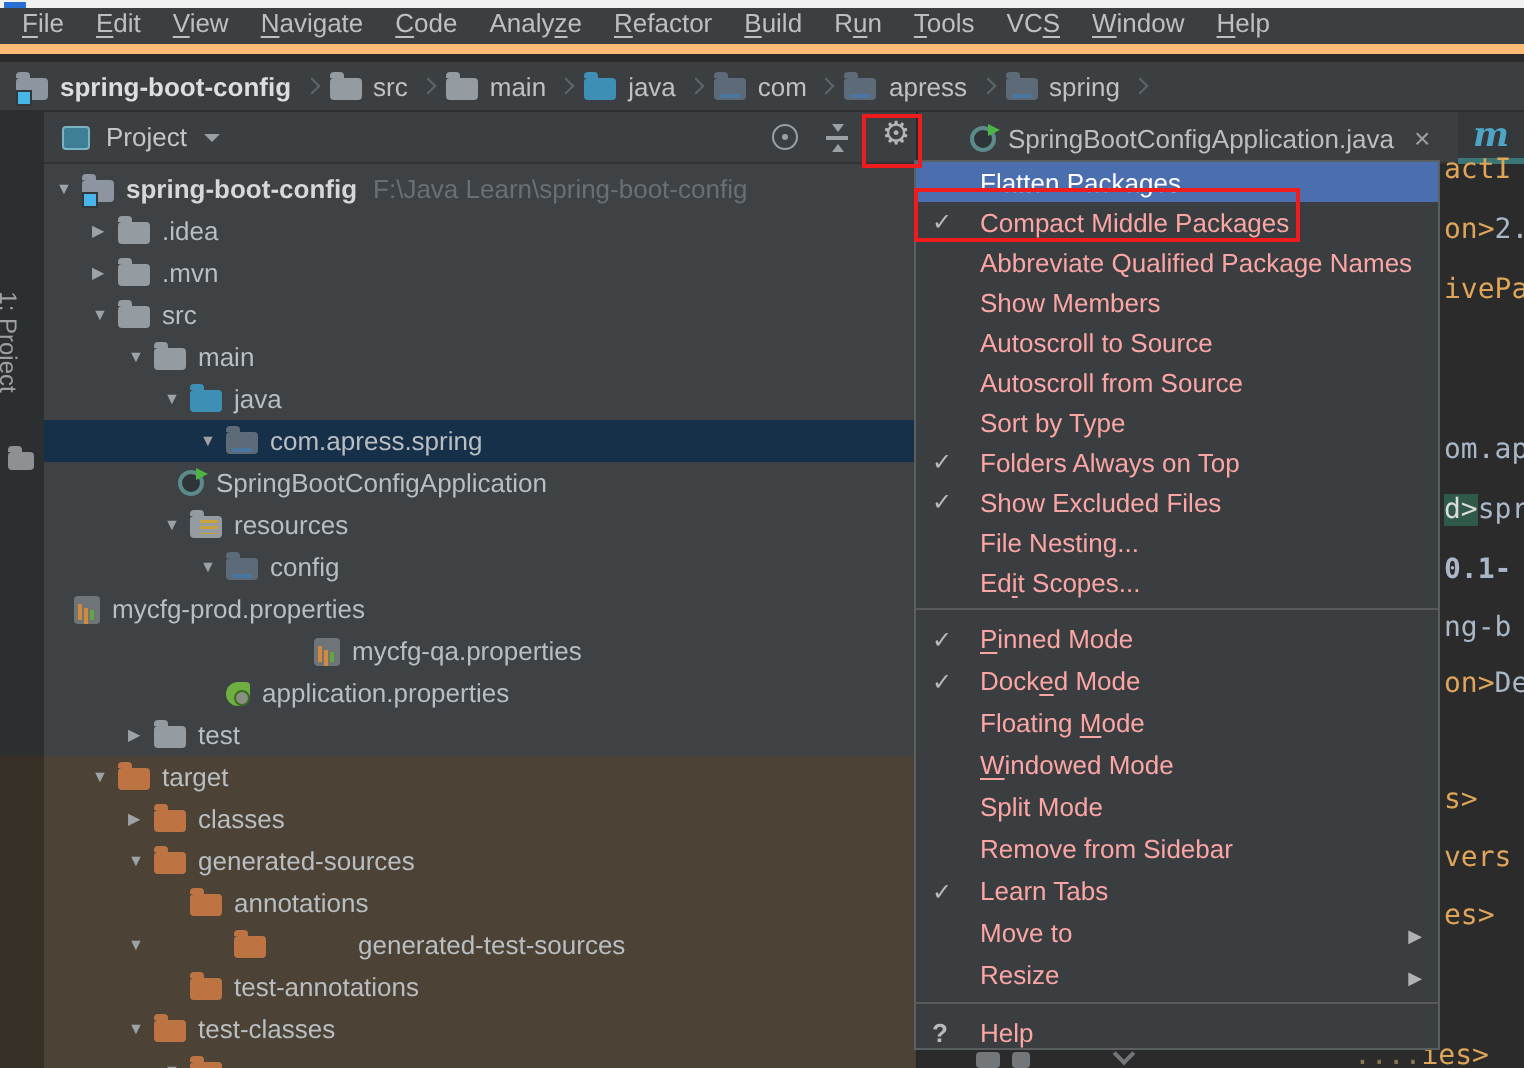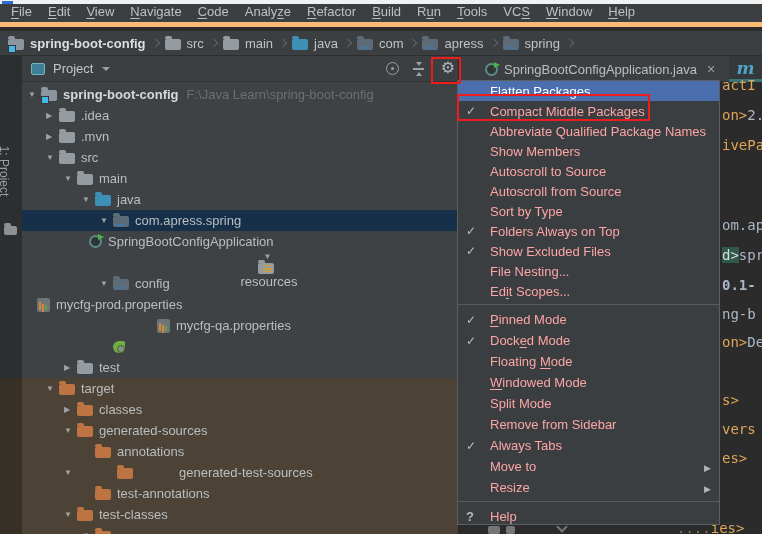--- a/index.html
+++ b/index.html
@@ -271,21 +271,21 @@
       <div class="trow selected" style="padding-left: 76px;">
         <span class="tarrow exp"></span>
         <span class="folder i-package ticon"></span>
         <span class="tlabel">com.apress.spring</span>
       </div>
       <div class="trow" style="padding-left: 52px;">
         <span class="tarrow"></span>
         <span class="i-springboot-class ticon"></span>
         <span class="tlabel">SpringBootConfigApplication</span>
       </div>
-      <div class="trow" style="padding-left: 58px; flex-direction: column;">
+      <div class="trow" style="padding-left: 58px;">
         <span class="tarrow exp"></span>
         <span class="folder i-folder-resources ticon"></span>
         <span class="tlabel">resources</span>
       </div>
       <div class="trow" style="padding-left: 76px;">
         <span class="tarrow exp"></span>
         <span class="folder i-package ticon"></span>
         <span class="tlabel">config</span>
       </div>
       <div class="trow" style="">
@@ -294,20 +294,21 @@
         <span class="tlabel">mycfg-prod.properties</span>
       </div>
       <div class="trow" style="padding-left: 120px;">
         <span class="tarrow"></span>
         <span class="i-properties-file ticon"></span>
         <span class="tlabel">mycfg-qa.properties</span>
       </div>
       <div class="trow" style="padding-left: 76px;">
         <span class="tarrow"></span>
         <span class="i-spring-leaf ticon"></span>
+        <span class="tlabel">application.properties</span>
       </div>
       <div class="trow" style="padding-left: 40px;">
         <span class="tarrow col"></span>
         <span class="folder i-folder ticon"></span>
         <span class="tlabel">test</span>
       </div>
       <div class="trow" style="padding-left: 22px;">
         <span class="tarrow exp"></span>
         <span class="folder i-folder-excluded ticon"></span>
         <span class="tlabel">target</span>
@@ -446,21 +447,21 @@
       <div class="mi g2">
         <span class="chk"></span>
         <span class="milbl">Split Mode</span>
       </div>
       <div class="mi g2">
         <span class="chk"></span>
         <span class="milbl">Remove from Sidebar</span>
       </div>
       <div class="mi g2">
         <span class="chk on"></span>
-        <span class="milbl">Always Tabs</span>
+        <span class="milbl">Learn Tabs</span>
       </div>
       <div class="mi g2">
         <span class="chk"></span>
         <span class="milbl">Move to</span>
         <span class="subarrow"></span>
       </div>
       <div class="mi g2">
         <span class="chk"></span>
         <span class="milbl">Resize</span>
         <span class="subarrow"></span>

